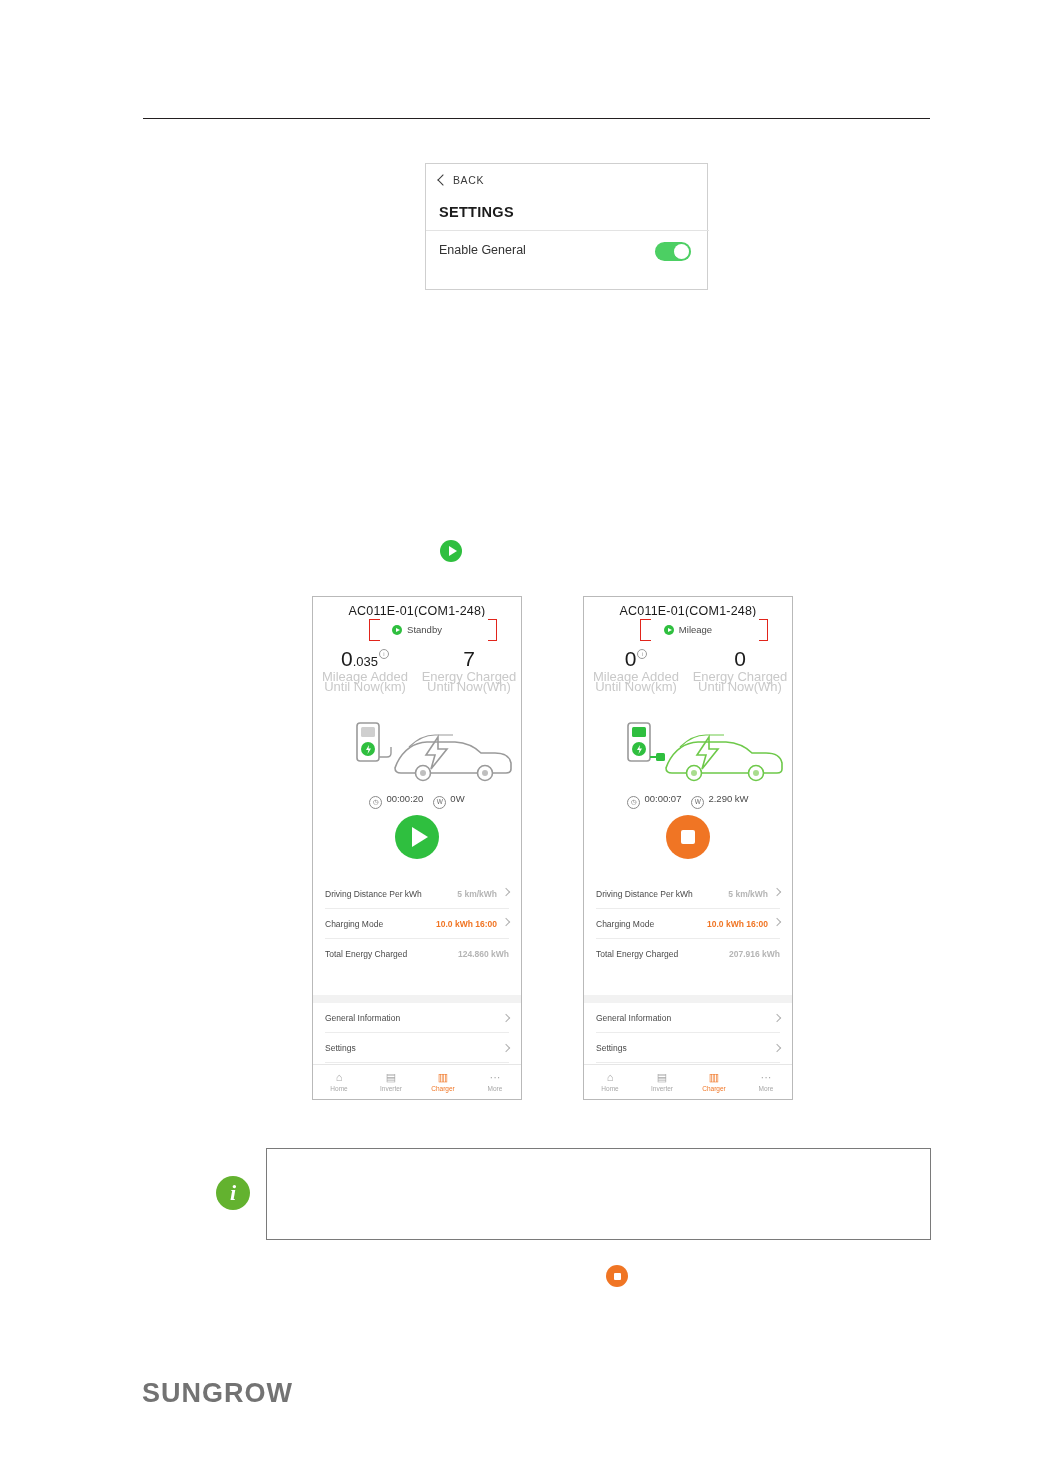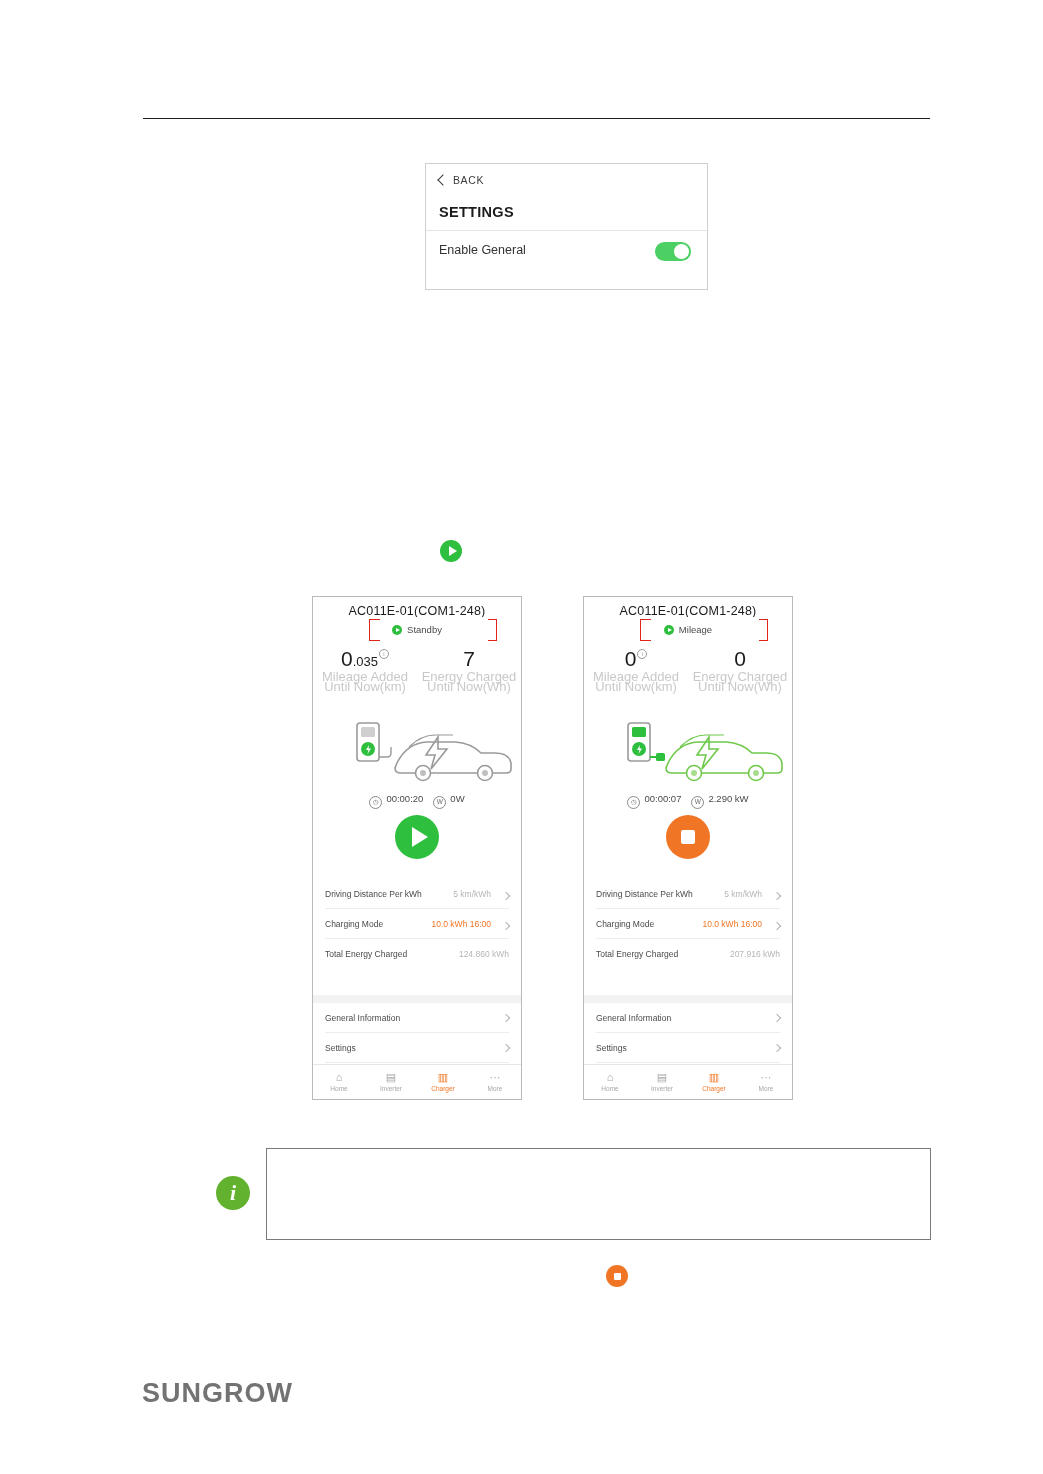--- a/index.html
+++ b/index.html
@@ -325,22 +325,23 @@
     align-items: center;
     justify-content: space-between;
     font-size: 8.5px;
     color: #4a4a4a;
   }
   .row.last { border-bottom: none; }
   .row .rv {
     color: #b5b5b5;
     font-size: 8.5px;
     display: flex;
-    align-items: flex-end;
-    gap: 12px;
+    align-items: flex-start;
+    gap: 6px;
+    font-weight: bold;
   }
   .row .rv.orange { color: #f07524; }
   .chev {
     display: inline-block;
     width: 5px;
     height: 5px;
     border-right: 1.1px solid #b0b0b0;
     border-top: 1.1px solid #b0b0b0;
     transform: rotate(45deg);
   }

